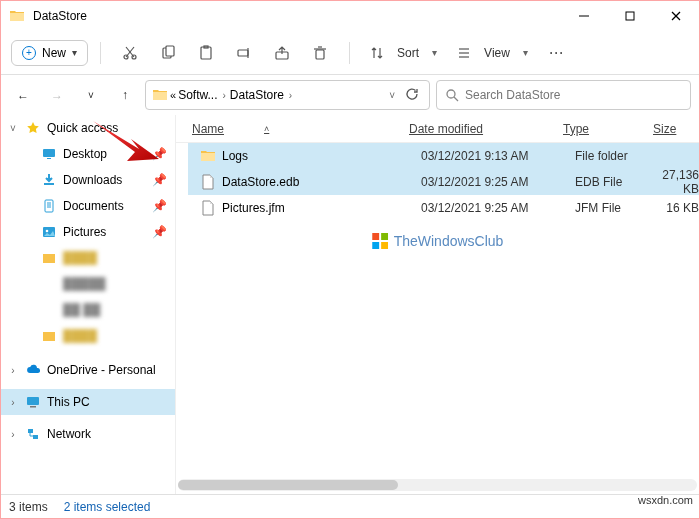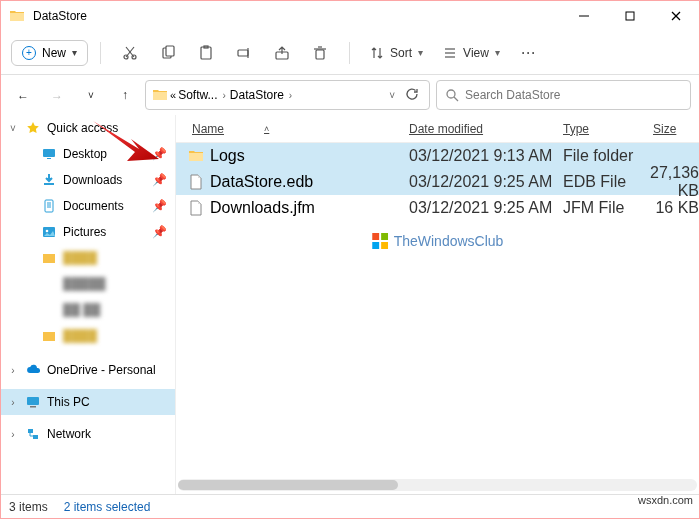--- a/index.html
+++ b/index.html
@@ -9,21 +9,21 @@
     .titlebar .tb-icon { width: 16px; height: 16px; margin-right: 8px; }
     .titlebar .title { flex: 1; font-size: 12px; }
     .win-btns { display: flex; }
     .win-btn { width: 46px; height: 30px; display: flex; align-items: center; justify-content: center; font-size: 13px; background: transparent; border: none; }
     .toolbar { height: 44px; display: flex; align-items: center; padding: 0 10px; gap: 4px; border-bottom: 1px solid #e0e0e0;}
     .new-btn { display: inline-flex; align-items: center; border: 1px solid #ccc; border-radius: 6px; padding: 5px 10px; gap: 6px; }
     .new-plus { width: 14px; height: 14px; border-radius: 50%; border: 1px solid #0078d4; color:#0078d4; font-size:10px; display:flex; align-items:center; justify-content:center; line-height:1;}
     .new-btn .chev { font-size: 10px; color:#444;}
     .sep { width: 1px; height: 22px; background: #ddd; margin: 0 8px; }
     .tool-btn { width: 34px; height: 30px; display:flex; align-items:center; justify-content:center; color:#555; border-radius:4px; }
-    .sort-btn, .view-btn { display:inline-flex; align-items:center; gap:6px; padding:5px 8px; color:#333;}
+    .sort-btn, .view-btn { display:inline-flex; align-items:center; gap:13px; padding:5px 8px; color:#333;}
     .addr-row { height: 40px; display:flex; align-items:center; padding: 4px 8px; gap:6px; }
     .nav-arrow { width: 28px; height:28px; display:flex; align-items:center; justify-content:center; color:#222; border-radius:4px;}
     .nav-arrow.disabled { color:#bbb; }
     .addr-box { flex:1; height:30px; border:1px solid #ccc; border-radius:4px; display:flex; align-items:center; padding:0 6px; gap:2px; min-width:0;}
     .addr-seg { display:flex; align-items:center; gap:3px; font-size:12px; white-space:nowrap;}
     .addr-seg .chev { font-size:10px; color:#666; padding:0 2px;}
     .addr-spacer{flex:1}
     .addr-drop{ color:#666; font-size:10px; padding:0 4px;}
     .refresh-btn{ padding:0 4px; color:#555;}
     .search-box { width: 255px; height:30px; border:1px solid #ccc; border-radius:4px; display:flex; align-items:center; padding:0 8px; gap:6px; color:#777;}
@@ -41,21 +41,21 @@
     .icon16 { width:16px; height:16px; display:inline-flex; align-items:center; justify-content:center; }
     .file-area { flex:1; display:flex; flex-direction:column; min-width:0; position:relative;}
     .columns { height:28px; display:flex; align-items:center; border-bottom:1px solid #eee; color:#444; font-size:12px;text-decoration:underline; }
     .col { padding:0 8px; display:flex; align-items:center; height:100%; border-right:1px solid transparent;}
     .col.name { width: 225px; padding-left:16px;}
     .col.date { width: 154px;}
     .col.type { width: 90px;}
     .col.size { flex:1; }
     .sort-ind { font-size:9px; color:#555; margin-left:40px;}
     .filelist { flex:1; overflow:hidden; position:relative;}
-    .row { height:26px; display:flex; align-items:center; font-size:16px;}
+    .row { height:26px; display:flex; align-items:center; font-size:12px;margin-left:12px;}
     .row.sel { background:#cde8f6;}
     .row .c-name { width:225px; display:flex; align-items:center; gap:6px; padding-left:12px;}
     .row .c-date { width:154px; padding-left:8px; color:#333;}
     .row .c-type { width:90px; padding-left:8px; color:#333;}
     .row .c-size { flex:1; text-align:right; color:#333;}
     .watermark { position:absolute; left:50%; top:90px; transform:translateX(-50%); display:flex; align-items:center; gap:6px; color:#5a8bc0; font-size:14px;}
     .status { height:24px; border-top:1px solid #e0e0e0; display:flex; align-items:center; padding:0 8px; gap:16px; font-size:12px; color:#333; position:relative;}
     .attr { position:absolute; right:6px; bottom:12px; font-size:11px; color:#333;}
     .red-arrow { position:absolute; left:90px; top:118px; width:70px; height:50px; pointer-events:none; z-index:5;}
     .hscroll{ position:absolute; bottom:2px; left:0; right:0; height:14px; display:flex; align-items:center;}
@@ -375,21 +375,21 @@
           <div class="c-size">27,136 KB</div>
         </div>
         <div class="row">
           <div class="c-name">
               <span class="icon16">
                 <svg width="14" height="16" viewBox="0 0 14 16">
                   <path fill="#fff" stroke="#888" d="M2 1h7l3 3v11H2z"></path>
                   <path fill="#ddd" d="M9 1v3h3"></path>
                 </svg>
               </span>
-              <span>Downloads.jfm</span>
+              <span>Pictures.jfm</span>
             </div>
           <div class="c-date">03/12/2021 9:25 AM</div>
           <div class="c-type">JFM File</div>
           <div class="c-size">16 KB</div>
         </div>
         <div class="watermark">
           <svg width="16" height="16" viewBox="0 0 16 16">
               <rect width="7" height="7" x="0" y="0" fill="#f25022"></rect>
               <rect width="7" height="7" x="9" y="0" fill="#7fba00"></rect>
               <rect width="7" height="7" x="0" y="9" fill="#00a4ef"></rect>

